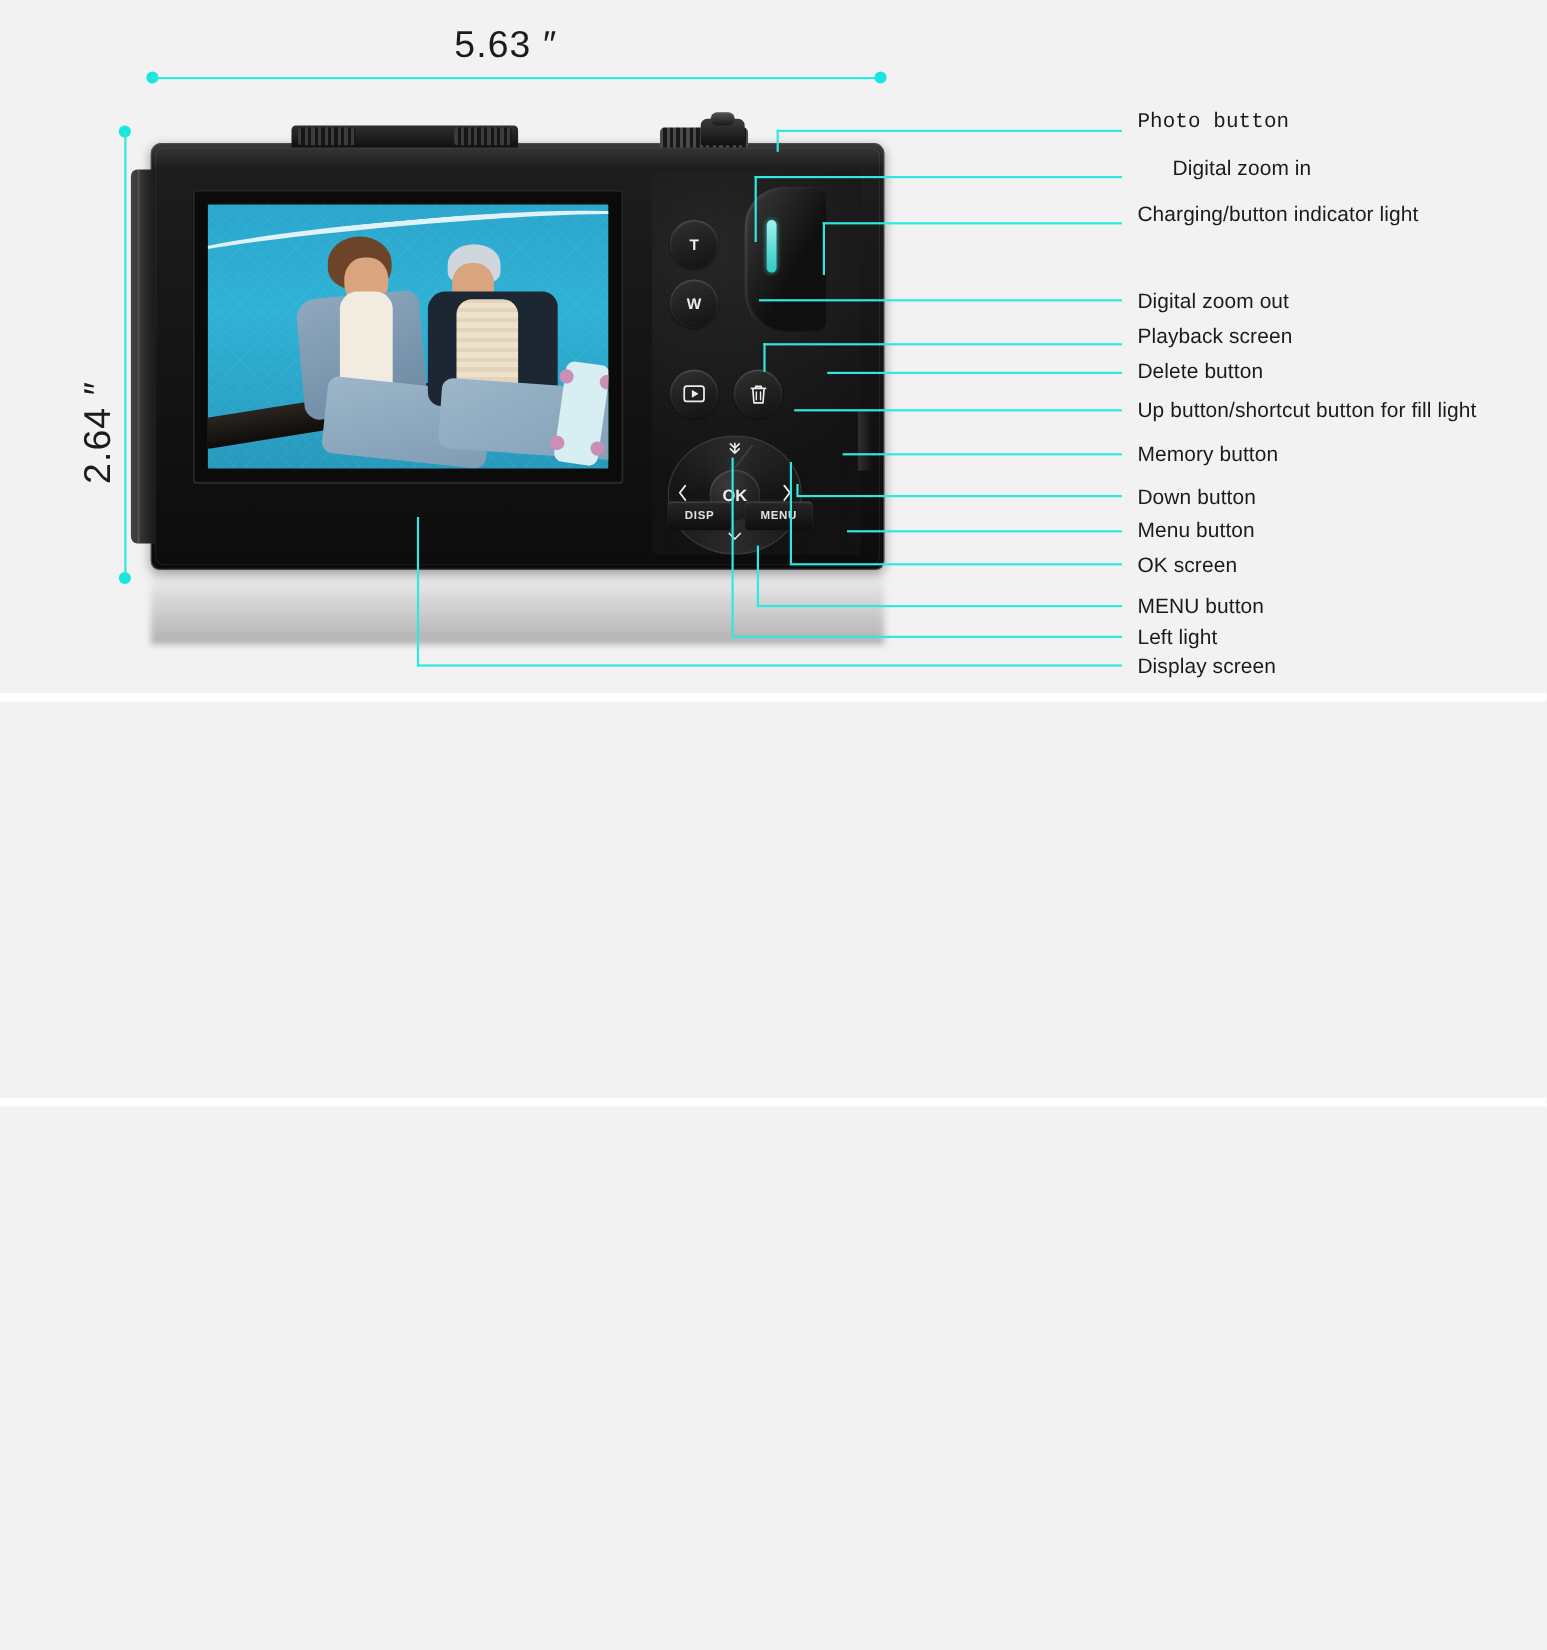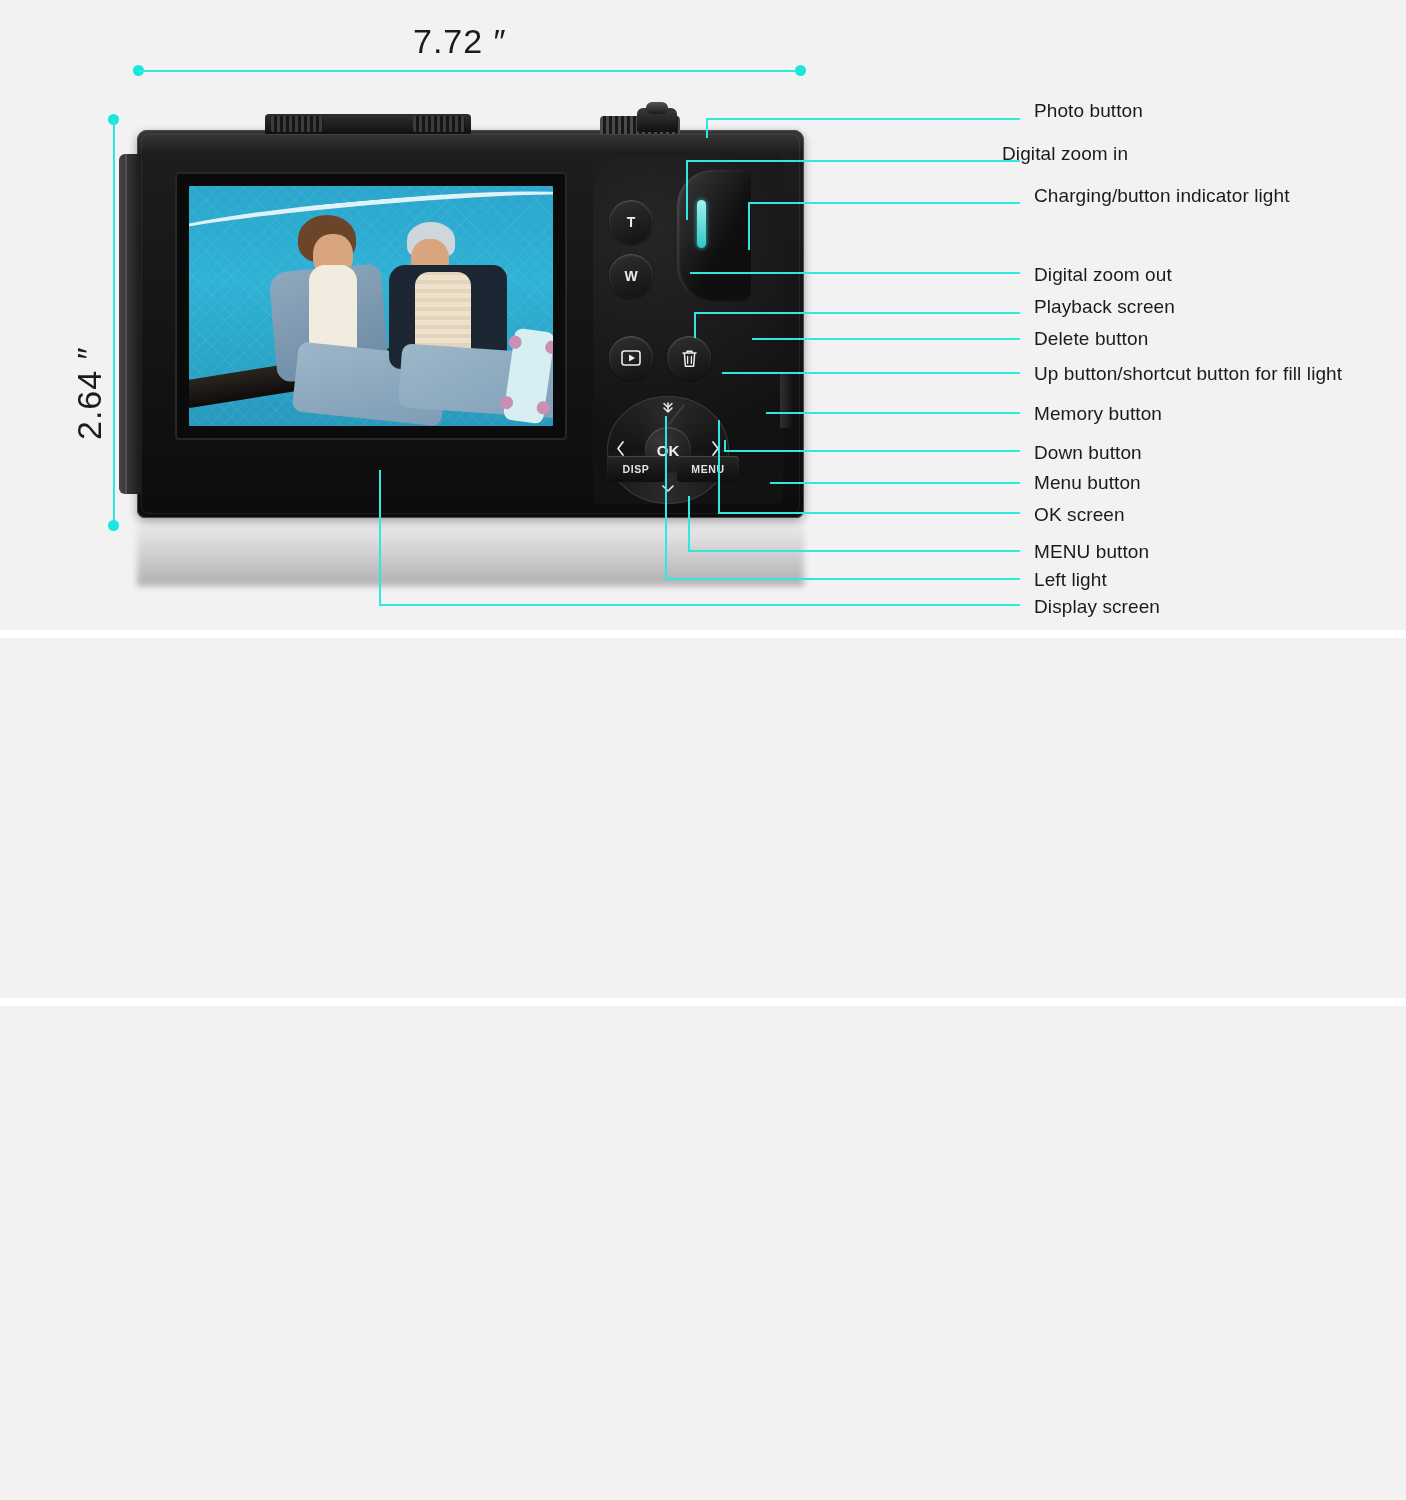--- a/index.html
+++ b/index.html
@@ -324,21 +324,21 @@
     position:absolute; left:96px; top:128px; width:40px; height:46px;
     box-shadow:inset 0 0 0 1.2px #2c2c2c; border-radius:3px;
   }
   .sv-rail{ position:absolute; right:-6px; top:86px; width:8px; height:58px; background:linear-gradient(90deg,#2b2b2b,#0e0e0e); border-radius:0 4px 4px 0; }
 </style>
 </head>
 <body>
 
 <div class="panel" id="panel-back">
 
-  <div class="dim" style="left:413px; top:22px;">7.72 ″</div>
+  <div class="dim" style="left:413px; top:22px;">5.63 ″</div>
   <div class="dot" style="left:133px; top:65px;"></div>
   <div class="cy-h" style="left:138px; top:70px; width:665px;"></div>
   <div class="dot" style="left:795px; top:65px;"></div>
 
   <div class="dim dim-v" style="left:70px; top:440px;">2.64 ″</div>
   <div class="dot" style="left:108px; top:114px;"></div>
   <div class="cy-v" style="left:113px; top:119px; height:406px;"></div>
   <div class="dot" style="left:108px; top:520px;"></div>
 
   <div id="cam-back">
@@ -465,22 +465,22 @@
 
   <div class="cy-v" style="left:688px; top:496px; height:54px;"></div>
   <div class="cy-h" style="left:688px; top:550px; width:332px;"></div>
 
   <div class="cy-v" style="left:665px; top:416px; height:162px;"></div>
   <div class="cy-h" style="left:665px; top:578px; width:355px;"></div>
 
   <div class="cy-v" style="left:379px; top:470px; height:136px;"></div>
   <div class="cy-h" style="left:379px; top:604px; width:641px;"></div>
 
-  <div class="lbl" style="left:1034px; top:101px;">Photo button</div>
-  <div class="lbl" style="left:1002px; top:144px;">Digital zoom in</div>
+  <div class="lbl" style="left:1034px; top:101px;font-family:Liberation Mono, monospace;">Photo button</div>
+  <div class="lbl" style="left:1066px; top:144px;">Digital zoom in</div>
   <div class="lbl" style="left:1034px; top:186px;">Charging/button indicator light</div>
   <div class="lbl" style="left:1034px; top:265px;">Digital zoom out</div>
   <div class="lbl" style="left:1034px; top:297px;">Playback screen</div>
   <div class="lbl" style="left:1034px; top:329px;">Delete button</div>
   <div class="lbl" style="left:1034px; top:364px;">Up button/shortcut button for fill light</div>
   <div class="lbl" style="left:1034px; top:404px;">Memory button</div>
   <div class="lbl" style="left:1034px; top:443px;">Down button</div>
   <div class="lbl" style="left:1034px; top:473px;">Menu button</div>
   <div class="lbl" style="left:1034px; top:505px;">OK screen</div>
   <div class="lbl" style="left:1034px; top:542px;">MENU button</div>

